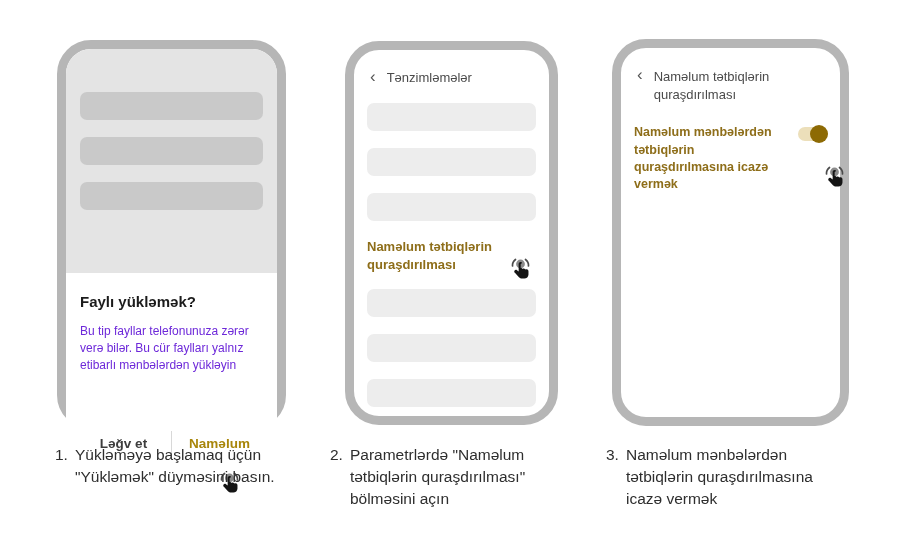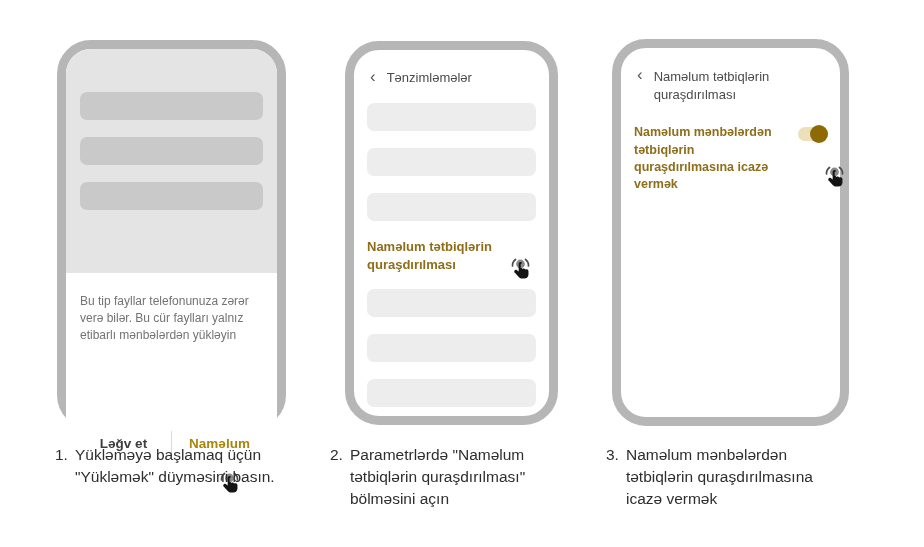--- a/index.html
+++ b/index.html
@@ -14,21 +14,21 @@
   .phone3{left:612px;top:39px;width:237px;height:387px;}
 
   
   .p1-top{height:181px;background:#e4e4e4;border-radius:25px 25px 0 0;padding-top:43px;}
   .bar{height:28px;border-radius:7px;margin:0 14px 17px 14px;}
   .bar-dark{background:#c9c9c9;}
   .bar-light{background:#ededed;}
   .p1-dialog{position:relative;height:190px;background:#fff;border-radius:0 0 25px 25px;
              padding:20px 14px 0 14px;}
   .dlg-title{font-size:15px;font-weight:bold;color:#1c1c1c;margin:0 0 13px 0;}
-  .dlg-body{font-size:12px;line-height:1.42;color:#737373;margin:0;}
+  .dlg-body{font-size:12px;line-height:1.42;color:#6d28d9;margin:0;}
   .dlg-buttons{position:absolute;left:10px;right:10px;bottom:28px;
                display:flex;align-items:center;}
   .dlg-btn{flex:1;text-align:center;font-size:13.5px;font-weight:bold;cursor:pointer;}
   .btn-cancel{color:#3d3d3d;}
   .btn-confirm{color:#a8860b;}
   .dlg-divider{width:1px;height:24px;background:#d8d8d8;}
 
   
   .screen{padding:18px 13px 0 13px;position:relative;height:100%;box-sizing:border-box;}
   .screen .bar{margin:0 0 17px 0;}
@@ -65,20 +65,21 @@
 
 <div class="canvas">
 
   <div class="phone phone1">
     <div class="p1-top">
       <div class="bar bar-dark"></div>
       <div class="bar bar-dark"></div>
       <div class="bar bar-dark"></div>
     </div>
     <div class="p1-dialog">
+      <p class="dlg-title">Faylı yükləmək?</p>
       <p class="dlg-body">Bu tip fayllar telefonunuza zərər verə bilər. Bu cür faylları yalnız etibarlı mənbələrdən yükləyin</p>
       <div class="dlg-buttons">
         <div class="dlg-btn btn-cancel">Ləğv et</div>
         <div class="dlg-divider"></div>
         <div class="dlg-btn btn-confirm">Naməlum</div>
       </div>
       <span style="position:absolute;right:34px;bottom:-22px;">
   <svg class="tap" viewBox="0 0 27 31">
     <path d="M5.5 10 A 7.5 7.5 0 0 1 8.5 3.5" fill="none" stroke="#4c4c4c" stroke-width="1.7" stroke-linecap="round"></path>
     <path d="M18.5 3.5 A 7.5 7.5 0 0 1 21.5 10" fill="none" stroke="#4c4c4c" stroke-width="1.7" stroke-linecap="round"></path>

